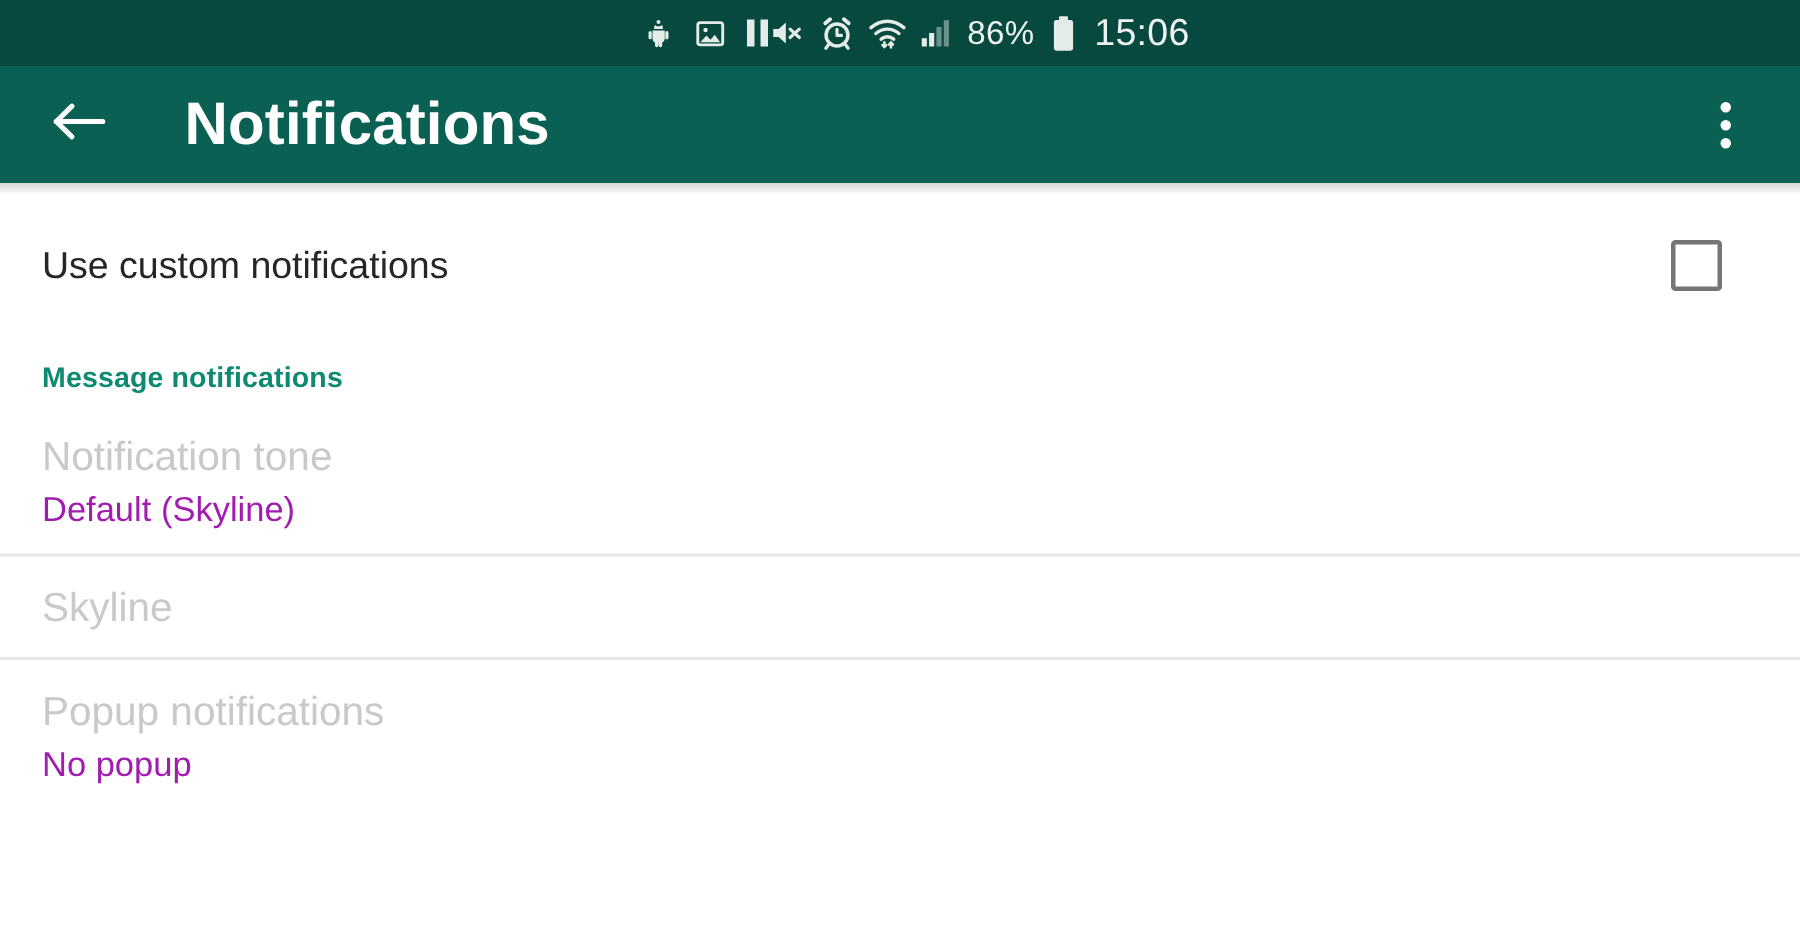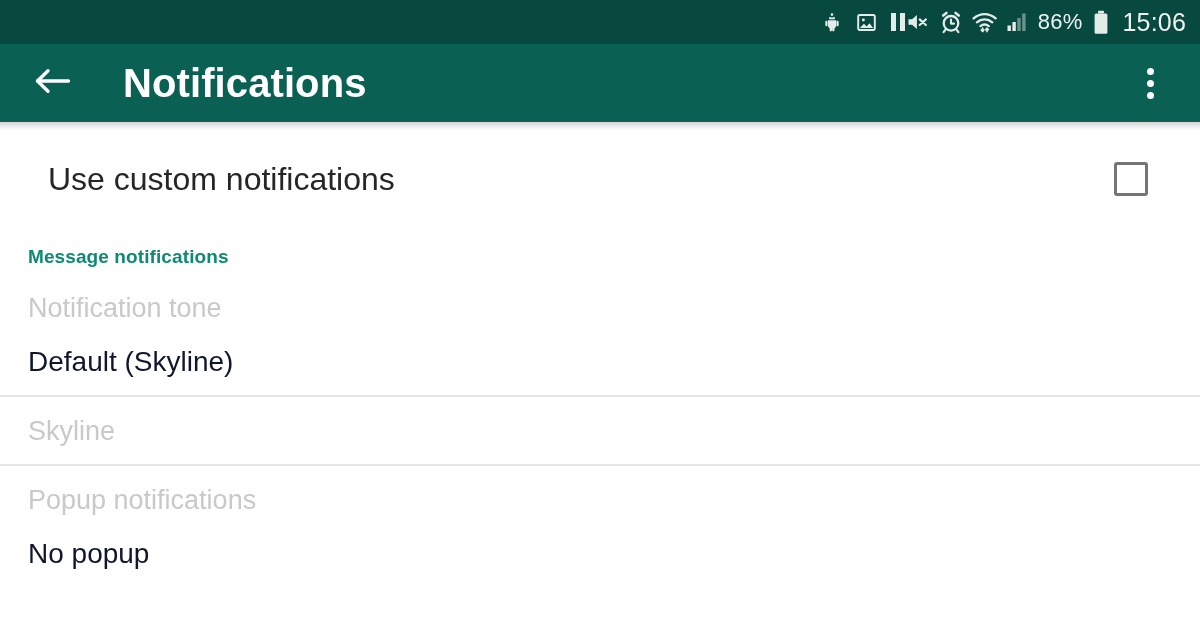--- a/index.html
+++ b/index.html
@@ -15,21 +15,21 @@
     -webkit-font-smoothing: antialiased;
   }
 
   
   .status-bar {
     position: relative;
     height: 44px;
     background: #07483f;
     display: flex;
     align-items: center;
-    justify-content: flex-end;
+    justify-content: center;
     padding: 0 14px 0 36px;
     box-sizing: border-box;
   }
   .status-left {
     display: flex;
     align-items: center;
     gap: 14px;
   }
   .status-right {
     display: flex;
@@ -122,24 +122,23 @@
 
   .switch-row {
     display: flex;
     align-items: center;
     justify-content: space-between;
     padding: 26px 32px 26px 28px;
     box-sizing: border-box;
     cursor: pointer;
   }
   .switch-label {
-    font-size: 32px;
+    font-size: 25px;
     color: #262626;
     line-height: 1.2;
-    margin-left: 20px;
   }
   .checkbox {
     width: 34px;
     height: 34px;
     border: 3px solid #757575;
     border-radius: 3px;
     box-sizing: border-box;
     background: #ffffff;
     margin-right: 20px;
     flex: none;
@@ -157,24 +156,24 @@
     padding: 18px 28px 16px 28px;
     box-sizing: border-box;
     cursor: default;
   }
   .pref-title {
     font-size: 27px;
     color: #c9c9c9;
     line-height: 1.22;
   }
   .pref-summary {
-    font-size: 28px;
-    color: #0f172a;
+    font-size: 23px;
+    color: #a21caf;
     line-height: 1.22;
-    margin-top: 20px;
+    margin-top: 4px;
   }
   .divider {
     height: 2px;
     background: #e6e6e6;
     width: 100%;
   }
 </style>
 </head>
 <body>
 

